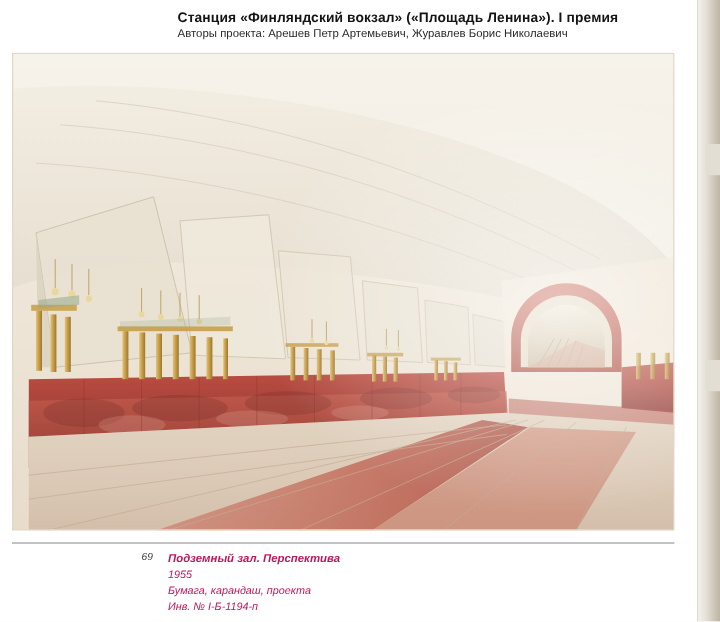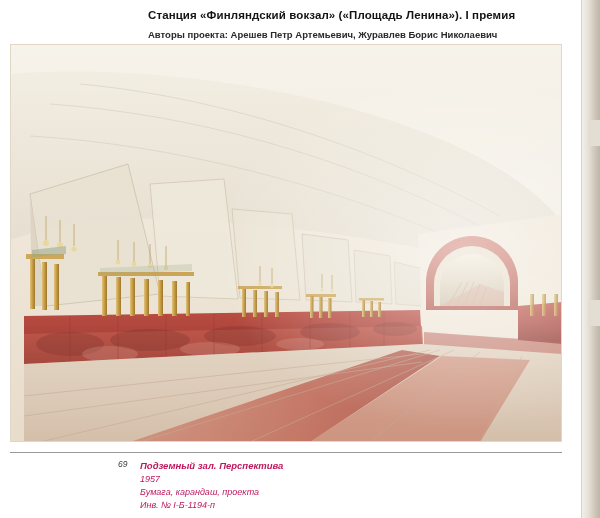--- a/index.html
+++ b/index.html
@@ -62,24 +62,24 @@
   .title {
     font-size: 11.5px;
     font-weight: bold;
     letter-spacing: 0.1px;
     color: #141414;
     line-height: 1.25;
     margin: 0;
   }
   .subtitle {
     font-size: 9.5px;
-    font-weight: bold;
+    font-weight: normal;
     color: #2a2a2a;
     line-height: 1.3;
-    margin: 7px 0 0 0;
+    margin: 1px 0 0 0;
   }
 
   
   .plate {
     position: absolute;
     left: 10px;
     top: 44px;
     width: 552px;
     height: 398px;
     overflow: hidden;
@@ -350,21 +350,21 @@
       <rect x="0" y="0" width="552" height="398" fill="url(#glow)"></rect>
 
       <rect x="0" y="0" width="552" height="398" fill="none" stroke="#e0d7c7" stroke-width="2"></rect>
     </svg>
   </div>
 
   <div class="cap-rule"></div>
   <div class="cap-num">69</div>
   <div class="cap-body">
     <div class="cap-line1">Подземный зал. Перспектива</div>
-    <div class="cap-line2">1957</div>
+    <div class="cap-line2">1955</div>
     <div class="cap-line3">Бумага, карандаш, проекта</div>
     <div class="cap-line4">Инв. № I-Б-1194-п</div>
   </div>
 </div>
 
 <div class="page-edge-line"></div>
 <div class="page-edge">
   <div class="edge-mark m1"></div>
   <div class="edge-mark m2"></div>
 </div>

